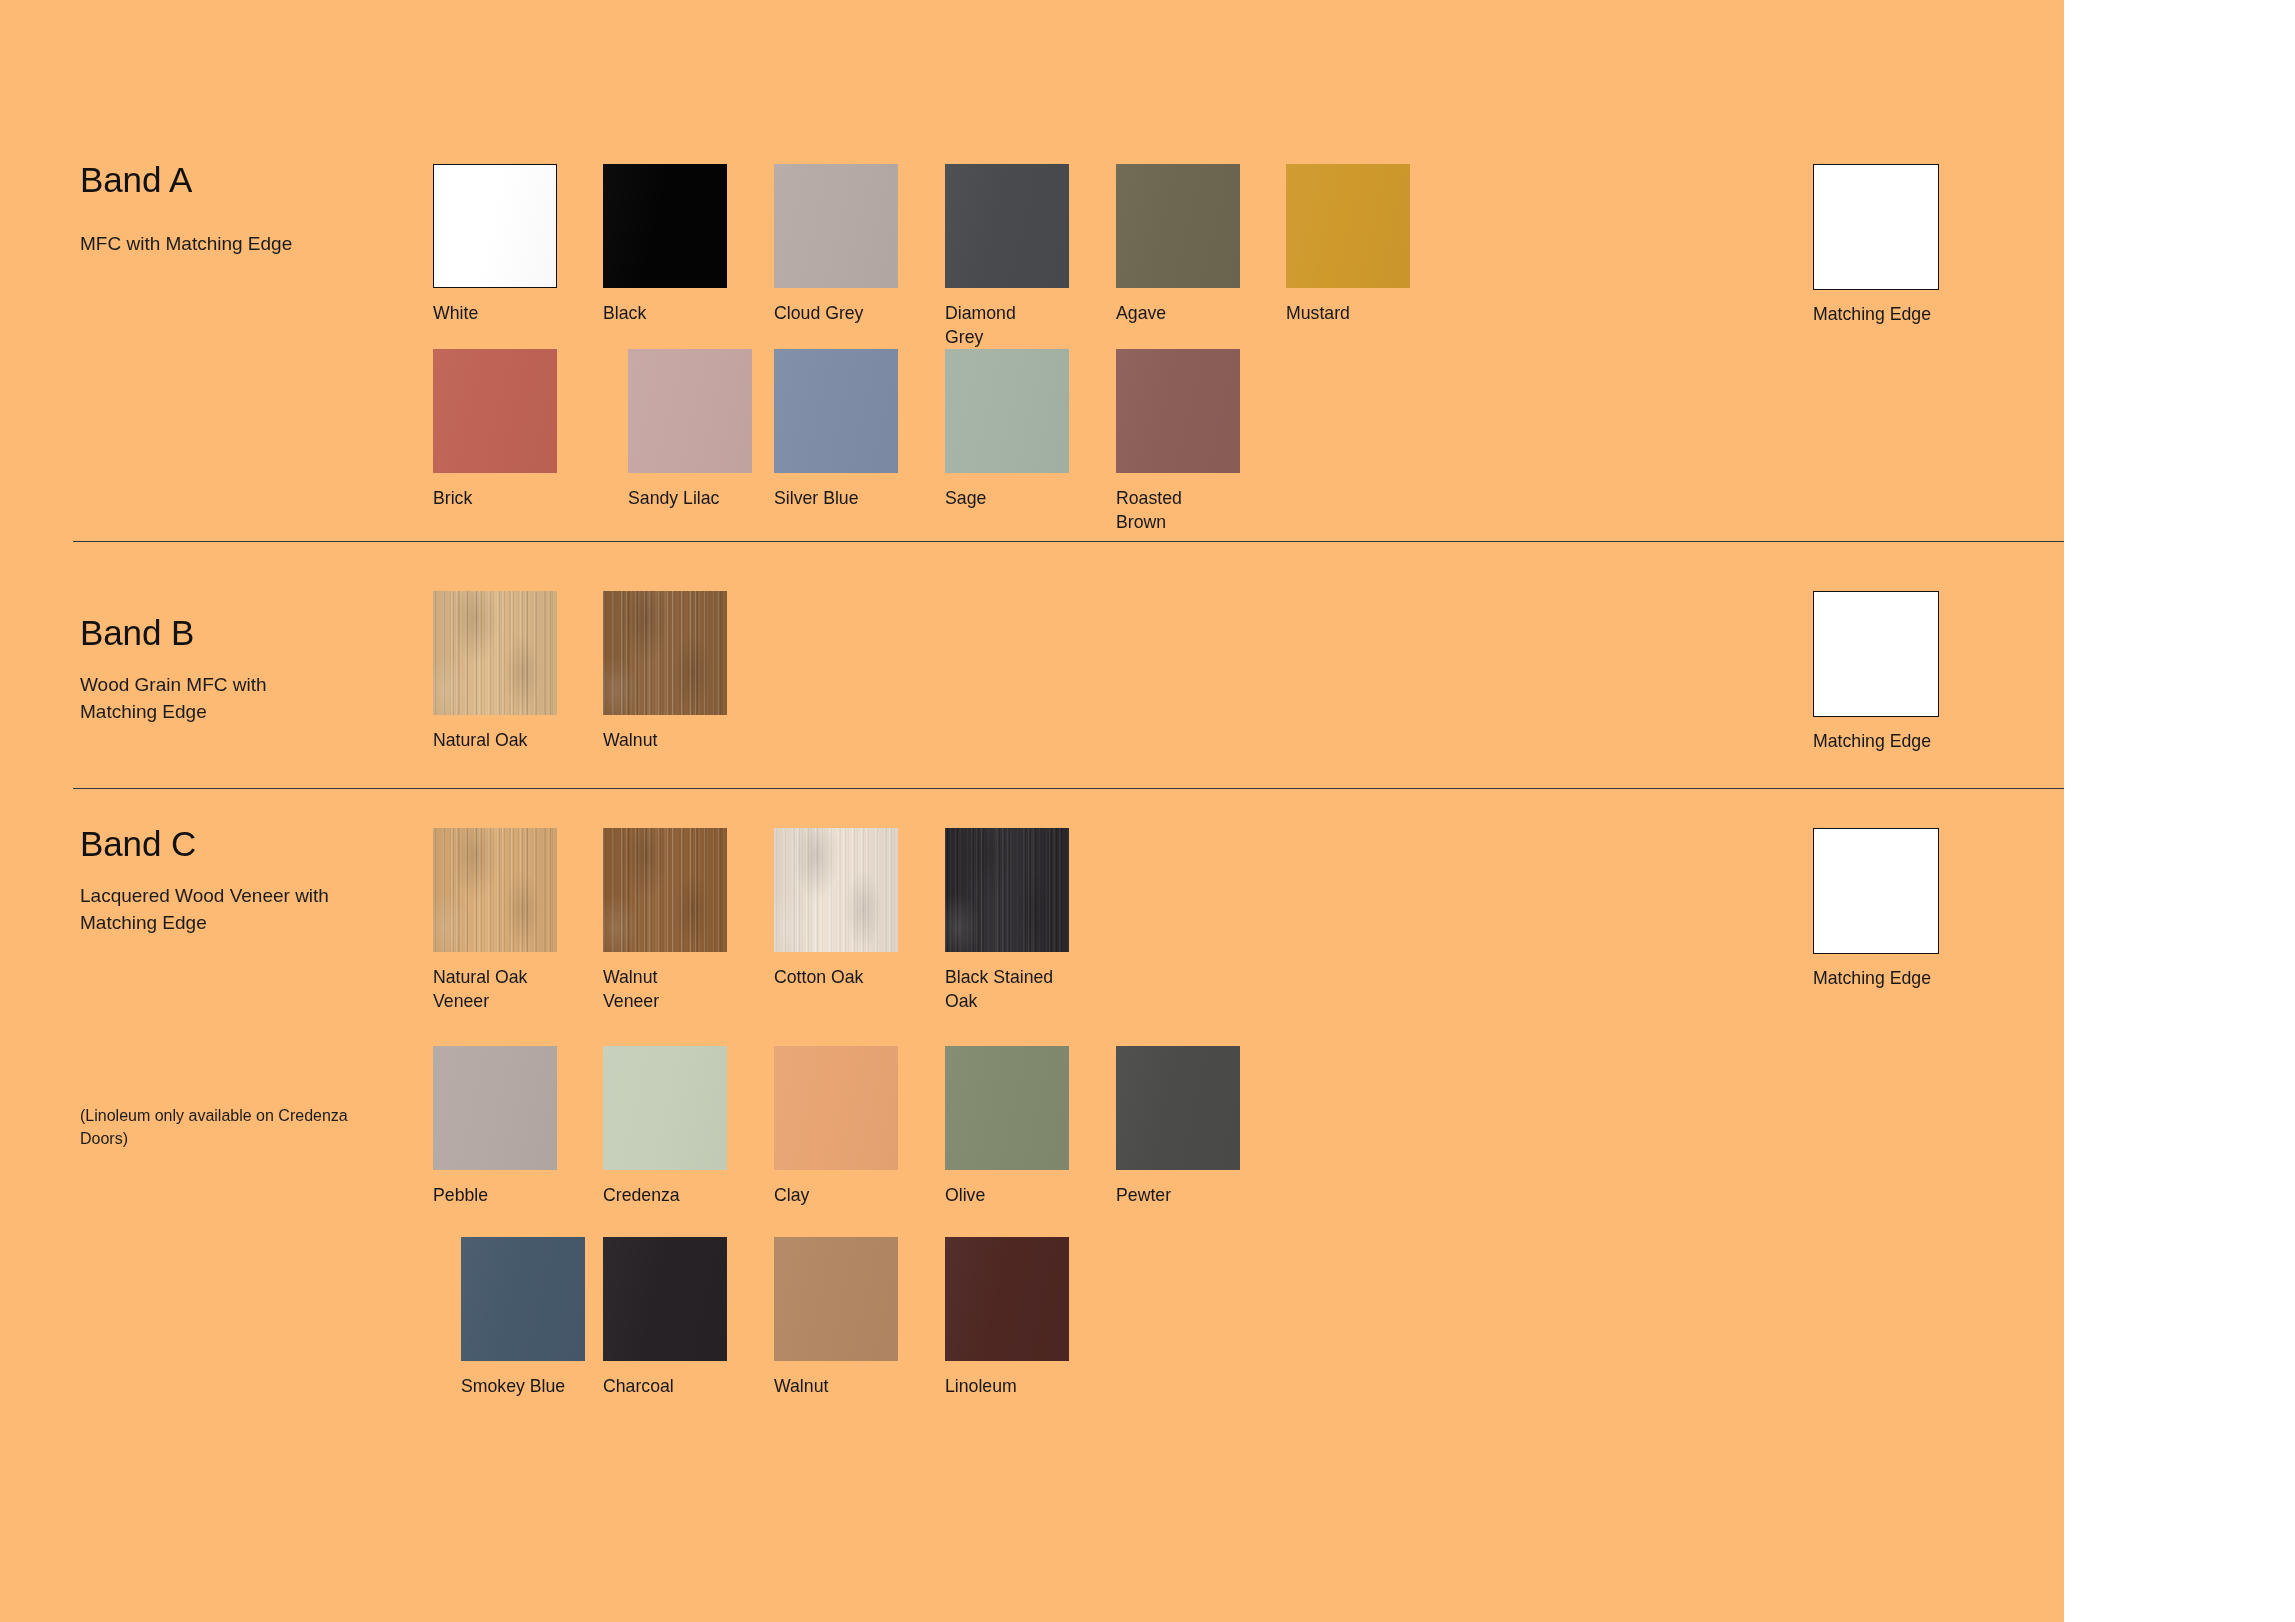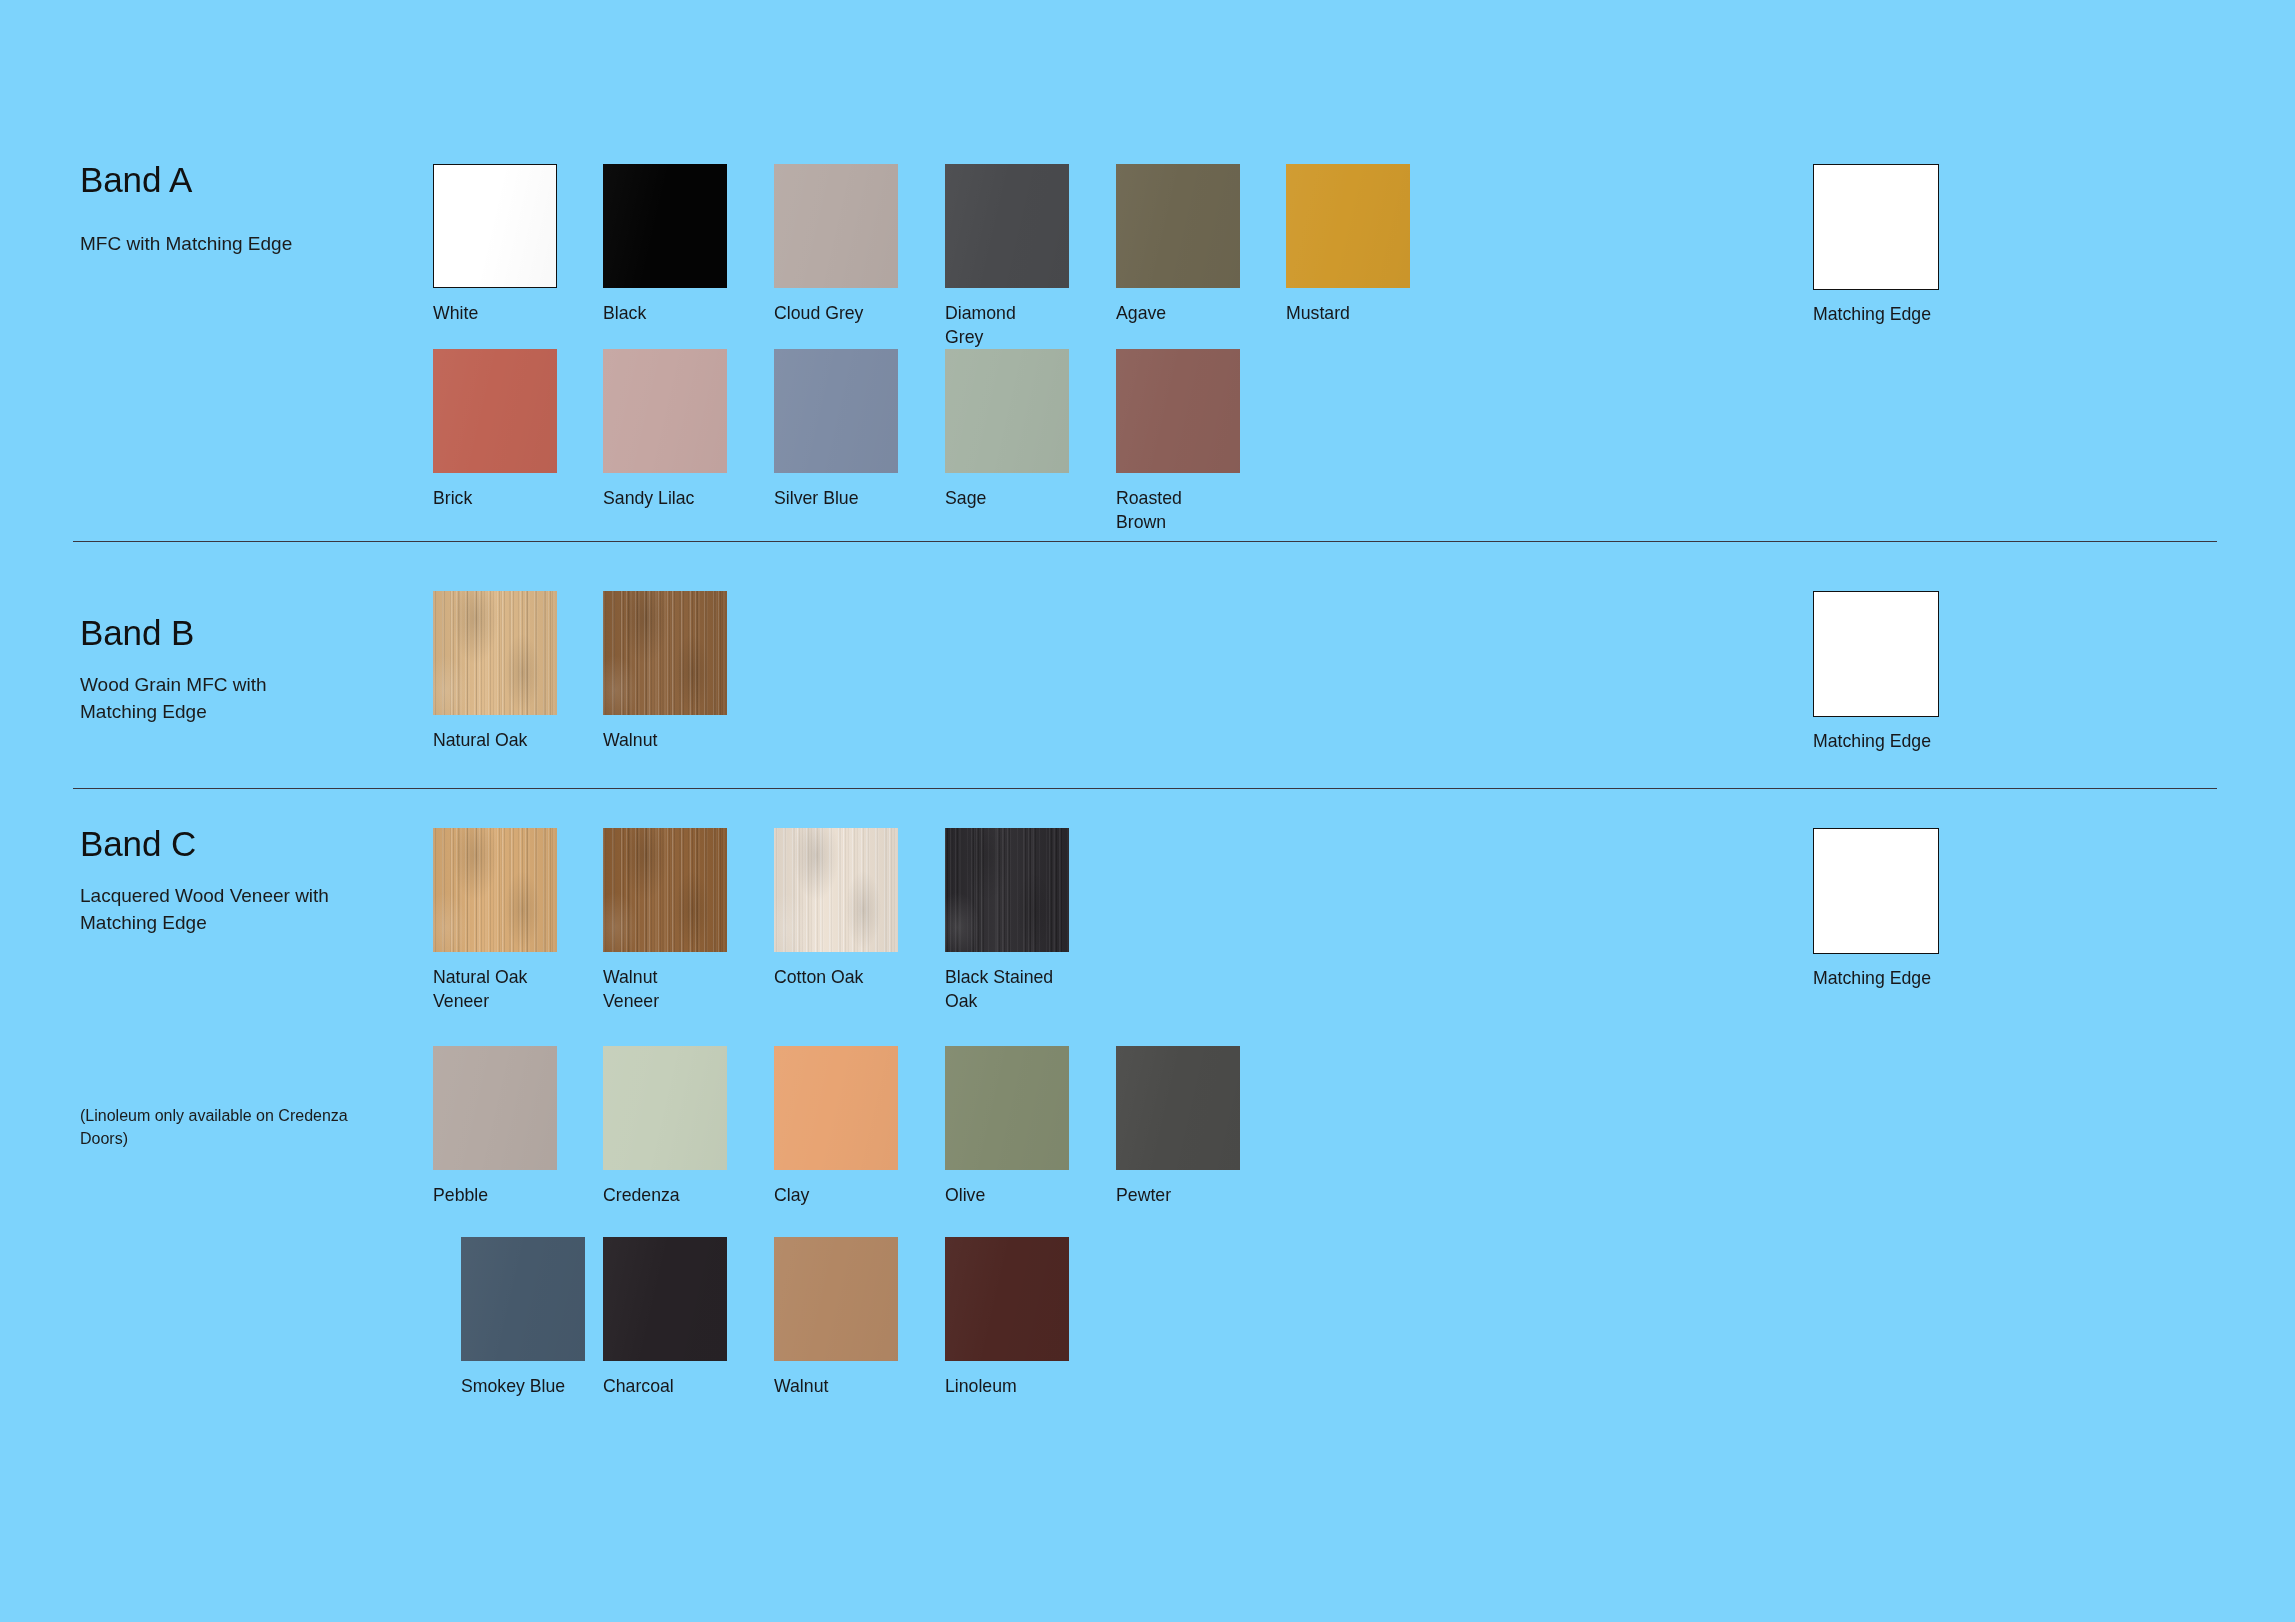--- a/index.html
+++ b/index.html
@@ -8,23 +8,23 @@
     padding: 0;
     background: #ffffff;
   }
   body {
     font-family: "Liberation Sans", sans-serif;
     color: #1a1a1a;
     -webkit-font-smoothing: antialiased;
   }
   #page {
     position: relative;
-    width: 2295px;
+    width: 2064px;
     height: 1623px;
-    background: #7dd3fc;
+    background: #fdba74;
     overflow: hidden;
   }
 
   
   .band {
     position: absolute;
     left: 0;
     width: 2295px;
   }
   .band-head {
@@ -238,21 +238,21 @@
 
     <div class="edge-cell" style="left:1813px; top:164px;">
       <div class="edge-box"></div>
       <div class="edge-label">Matching Edge</div>
     </div>
 
     <div class="swatch-cell" style="left:433px; top:349px;">
       <div class="swatch flat" style="background:#bf6354"></div>
       <div class="swatch-label">Brick</div>
     </div>
-    <div class="swatch-cell" style="left:603px; top:349px;">
+    <div class="swatch-cell" style="left:628px; top:349px;">
       <div class="swatch flat" style="background:#c5a6a2"></div>
       <div class="swatch-label">Sandy Lilac</div>
     </div>
     <div class="swatch-cell" style="left:774px; top:349px;">
       <div class="swatch flat" style="background:#7e8ca5"></div>
       <div class="swatch-label">Silver Blue</div>
     </div>
     <div class="swatch-cell" style="left:945px; top:349px;">
       <div class="swatch flat" style="background:#a5b3a4"></div>
       <div class="swatch-label">Sage</div>

